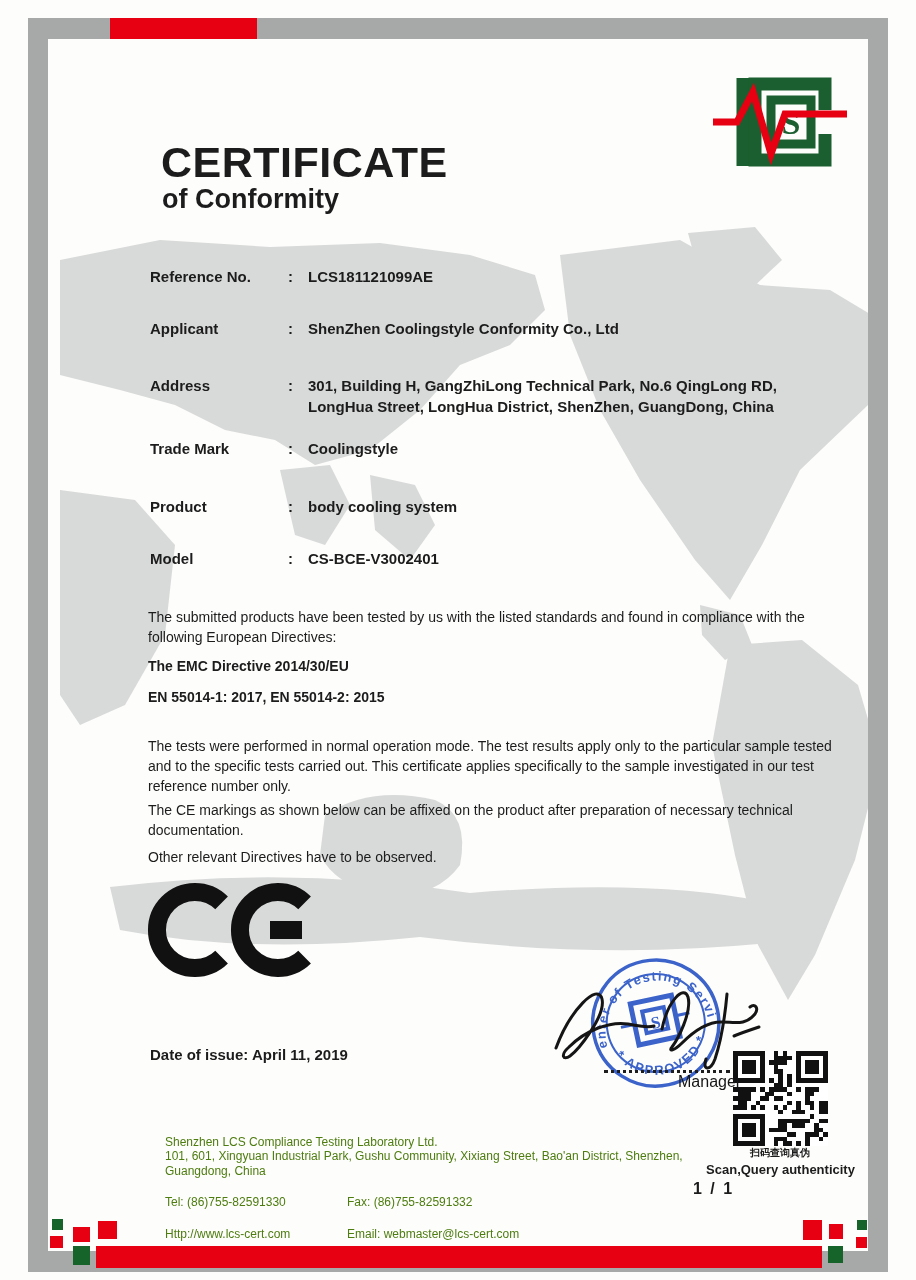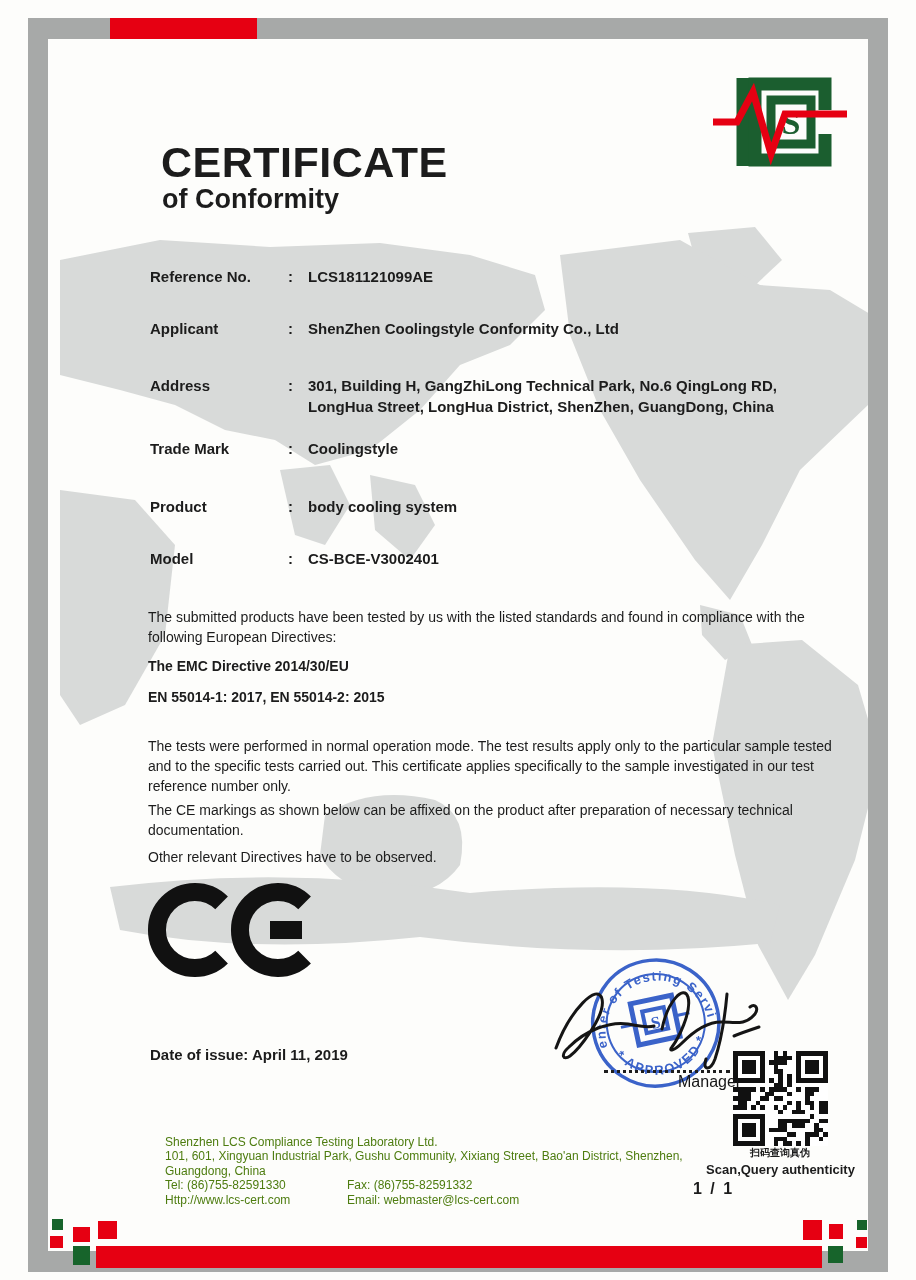--- a/index.html
+++ b/index.html
@@ -35,21 +35,21 @@
   #signature{position:absolute;left:548px;top:966px;z-index:7;}
   #sig-dots{position:absolute;left:604px;top:1056px;width:126px;height:14px;border-bottom:3px dotted #1d1d1d;z-index:7;}
   #manager{position:absolute;left:637px;top:1073px;font-size:16px;color:#161616;z-index:8;margin-left:41px;}
   
   #qr-wrap{position:absolute;left:733px;top:1051px;width:95px;height:95px;z-index:6;}
   #qr-cap-cn{position:absolute;left:700px;top:1146px;width:160px;text-align:center;font-size:10px;font-weight:bold;z-index:6;}
   #qr-cap-en{position:absolute;left:688px;top:1162px;width:185px;text-align:center;font-size:13px;font-weight:bold;z-index:6;}
   #page-num{position:absolute;left:693px;top:1180px;font-size:16px;font-weight:bold;letter-spacing:2px;z-index:6;}
   
   #footer{position:absolute;left:165px;top:1135px;font-size:12px;line-height:14.4px;color:#4d7c0f;z-index:5;}
-  .f-row{display:flex;}
+  .f-row{display:flex;margin-top:17px;}
   .f-col1{width:182px;}
 </style>
 </head>
 <body>
 
 <div id="page" style="--red: #e60012; --green: #17642b; --gray: #a7a9a8;">
 
   <svg id="worldmap" width="850" height="800" viewBox="0 0 850 800">
     <g fill="#d8dad9">
 

